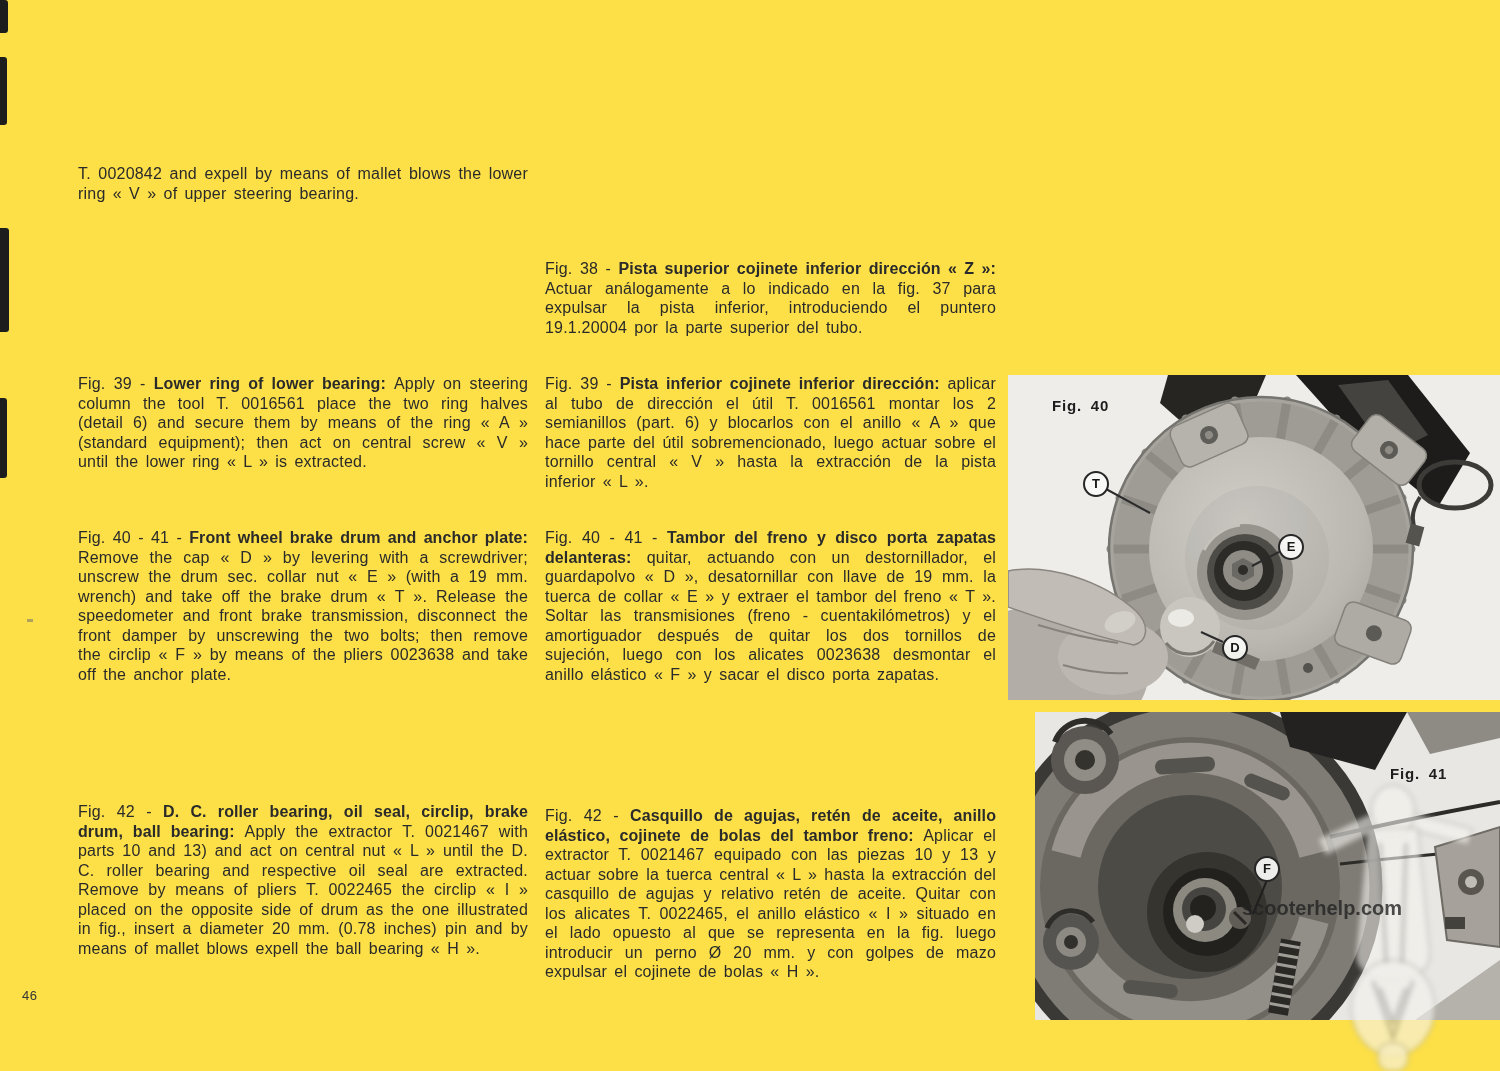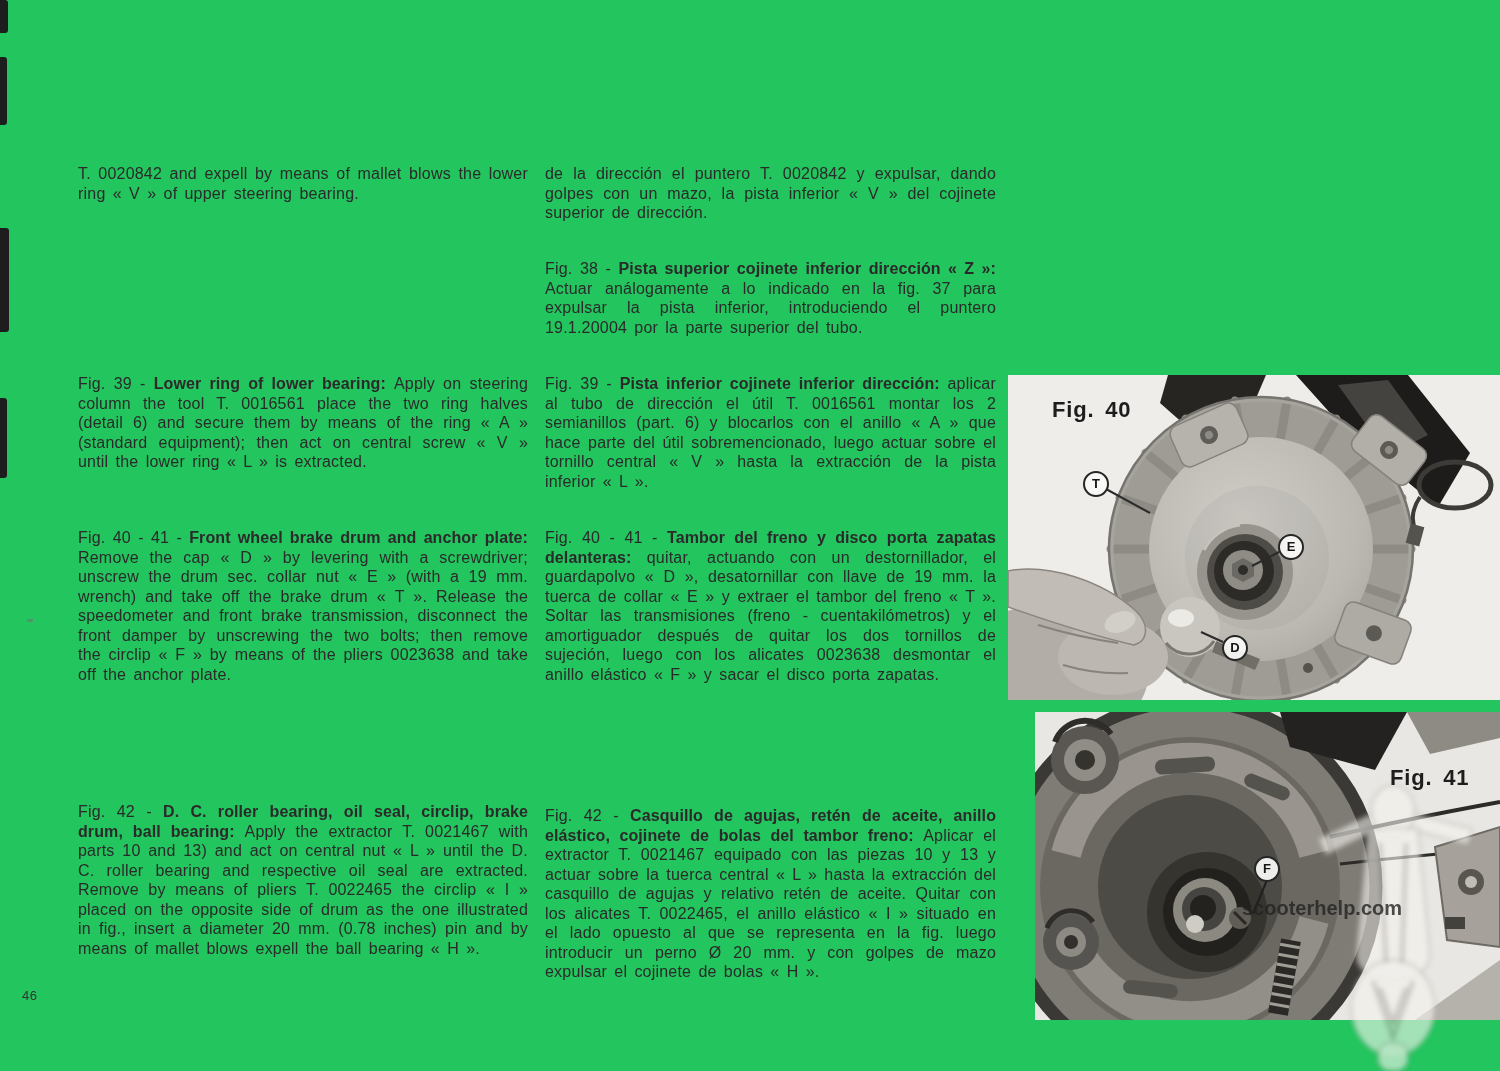--- a/index.html
+++ b/index.html
@@ -1,36 +1,36 @@
 <!DOCTYPE html>
 <html><head>
 <meta charset="utf-8">
 <style>
   html,body{margin:0;padding:0;background:#e9e9e9;}
   #page{
     position:relative;width:1500px;height:1071px;overflow:hidden;
-    background:#22c55e;
+    background:#fde047;
     font-family:"Liberation Sans","DejaVu Sans",sans-serif;
     color:#262626;
   }
   
   .para{
     position:absolute;text-align:justify;
     font-size:16px;line-height:19.5px;letter-spacing:.2px;word-spacing:2.6px;
     color:#2a2a2a;
   }
   .para span.b{font-weight:bold;letter-spacing:.1px;}
   .col-en{left:78px;width:450px;}
   .col-es{left:545px;width:451px;}
 
   
   .photo{position:absolute;overflow:hidden;z-index:1;}
   .photo svg{display:block;}
   .figlabel{
-    position:absolute;font-weight:bold;font-size:22px;letter-spacing:.8px;
+    position:absolute;font-weight:bold;font-size:15px;letter-spacing:.8px;
     color:#1d1d1d;z-index:5;word-spacing:4px;
   }
   .co{
     position:absolute;width:22px;height:22px;border:2px solid #262626;border-radius:50%;
     background:rgba(250,250,247,.93);z-index:5;
     font-weight:bold;font-size:13px;line-height:22px;text-align:center;color:#161616;
   }
   
   #wmtext{
     position:absolute;left:1242px;top:897px;z-index:4;
@@ -55,21 +55,20 @@
   <div class="edge" style="top:57px;width:7px;height:68px;"></div>
   <div class="edge" style="top:228px;width:9px;height:104px;"></div>
   <div class="edge" style="top:398px;width:7px;height:80px;"></div>
   <div class="speck" style="left:27px;top:619px;width:6px;height:3px;"></div>
 
   <p class="para col-en" style="top:148px"><span>T. 0020842 and expell by means of mallet blows the lower ring « V » of upper steering bearing.</span></p>
   <p class="para col-en" style="top:358px"><span>Fig. 39 - </span><span class="b">Lower ring of lower bearing: </span><span>Apply on steering column the tool T. 0016561 place the two ring halves (detail 6) and secure them by means of the ring « A » (standard equipment); then act on central screw « V » until the lower ring « L » is extracted.</span></p>
   <p class="para col-en" style="top:512px"><span>Fig. 40 - 41 - </span><span class="b">Front wheel brake drum and anchor plate: </span><span>Remove the cap « D » by levering with a screwdriver; unscrew the drum sec. collar nut « E » (with a 19 mm. wrench) and take off the brake drum « T ». Release the speedometer and front brake transmission, disconnect the front damper by unscrewing the two bolts; then remove the circlip « F » by means of the pliers 0023638 and take off the anchor plate.</span></p>
   <p class="para col-en" style="top:786px"><span>Fig. 42 - </span><span class="b">D. C. roller bearing, oil seal, circlip, brake drum, ball bearing: </span><span>Apply the extractor T. 0021467 with parts 10 and 13) and act on central nut « L » until the D. C. roller bearing and respective oil seal are extracted. Remove by means of pliers T. 0022465 the circlip « I » placed on the opposite side of drum as the one illustrated in fig., insert a diameter 20 mm. (0.78 inches) pin and by means of mallet blows expell the ball bearing « H ».</span></p>
 
-  <p class="para col-es" style="top:148px"><span>de la dirección el puntero T. 0020842 y expulsar, dando golpes con un mazo, la pista inferior « V » del cojinete superior de dirección.</span></p>
   <p class="para col-es" style="top:243px"><span>Fig. 38 - </span><span class="b">Pista superior cojinete inferior dirección « Z »: </span><span>Actuar análogamente a lo indicado en la fig. 37 para expulsar la pista inferior, introduciendo el puntero 19.1.20004 por la parte superior del tubo.</span></p>
   <p class="para col-es" style="top:358px"><span>Fig. 39 - </span><span class="b">Pista inferior cojinete inferior dirección: </span><span>aplicar al tubo de dirección el útil T. 0016561 montar los 2 semianillos (part. 6) y blocarlos con el anillo « A » que hace parte del útil sobremencionado, luego actuar sobre el tornillo central « V » hasta la extracción de la pista inferior « L ».</span></p>
   <p class="para col-es" style="top:512px"><span>Fig. 40 - 41 - </span><span class="b">Tambor del freno y disco porta zapatas delanteras: </span><span>quitar, actuando con un destornillador, el guardapolvo « D », desatornillar con llave de 19 mm. la tuerca de collar « E » y extraer el tambor del freno « T ». Soltar las transmisiones (freno - cuentakilómetros) y el amortiguador después de quitar los dos tornillos de sujeción, luego con los alicates 0023638 desmontar el anillo elástico « F » y sacar el disco porta zapatas.</span></p>
   <p class="para col-es" style="top:790px"><span>Fig. 42 - </span><span class="b">Casquillo de agujas, retén de aceite, anillo elástico, cojinete de bolas del tambor freno: </span><span>Aplicar el extractor T. 0021467 equipado con las piezas 10 y 13 y actuar sobre la tuerca central « L » hasta la extracción del casquillo de agujas y relativo retén de aceite. Quitar con los alicates T. 0022465, el anillo elástico « I » situado en el lado opuesto al que se representa en la fig. luego introducir un perno Ø 20 mm. y con golpes de mazo expulsar el cojinete de bolas « H ».</span></p>
 
   <div class="photo" style="left:1008px;top:375px;width:492px;height:325px;">
     <svg width="492" height="325" viewBox="0 0 492 325">
       <defs>
         <radialGradient id="g40" cx="42%" cy="38%" r="75%">
           <stop offset="0%" stop-color="#d0cdc7"></stop>

